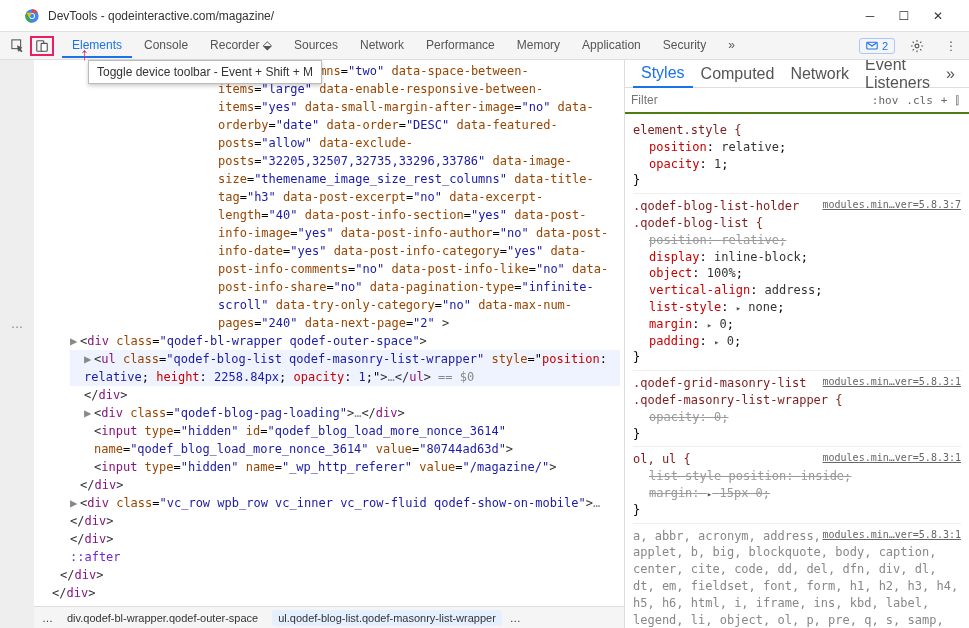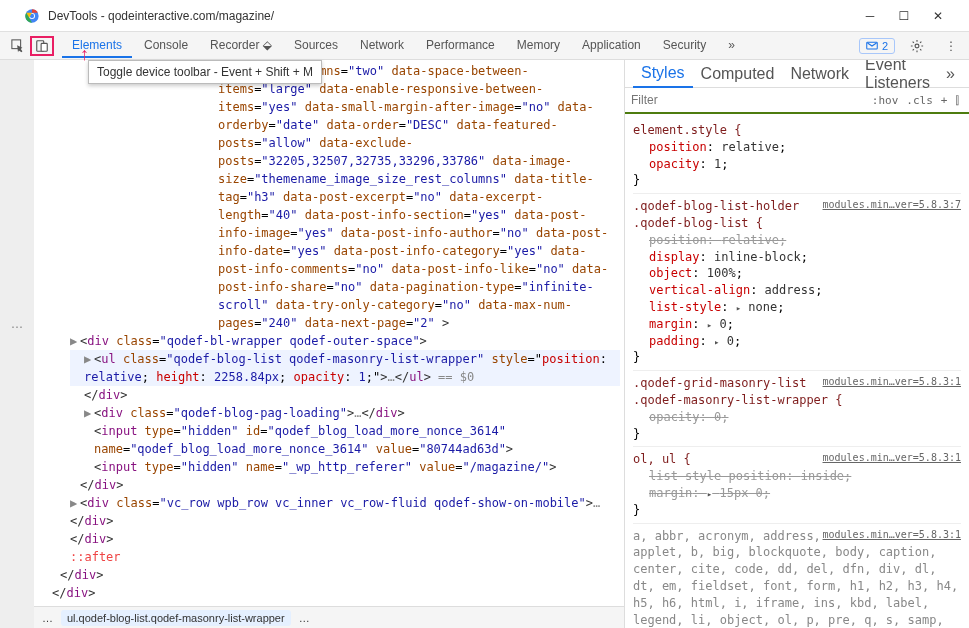--- a/index.html
+++ b/index.html
@@ -22,21 +22,21 @@
 .main { display: flex; height: 568px; }
 .left-strip { width: 34px; background: #eee; }
 .elements-panel { flex: 1; overflow: hidden; font-family: Menlo, Consolas, monospace; font-size: 12px; line-height: 1.5; padding: 4px 4px 0 4px; }
 .dom-line { white-space: nowrap; }
 .dom-block { padding-left: 180px; margin-top:-2px; }
 .tag { color: #881280; margin-top: 22px; }
 .attr-n { color: #994500; }
 .attr-v { color: #1a1aa6; }
 .punct { color: #333; }
 .tri { color: #888; display:inline-block; width:10px; }
-.pseudo { color: #ef4444; }
+.pseudo { color: #6d28d9; }
 .gray { color: #888; }
 .dom-highlight { background: #eef3ff; }
 .breadcrumb-bar { height: 22px; border-top: 1px solid #ddd; display:flex; align-items:center; padding: 0 8px; gap: 8px; font-size: 11px; color:#333; background: #f5f5f5; }
 .crumb { padding: 2px 6px; cursor:pointer; }
 .crumb.sel { background: #e5f0ff; border-radius: 3px; }
 .styles-panel { width: 345px; border-left: 1px solid #ddd; display:flex; flex-direction:column; }
 .styles-tabs { height: 28px; display:flex; align-items:center; border-bottom:1px solid #ddd; padding: 0 8px; font-size:16px; color:#555; }
 .styles-tab { padding: 4px 8px; cursor:pointer; }
 .styles-tab.active { color:#1a73e8; border-bottom:2px solid #1a73e8; }
 .styles-filter { height: 26px; display:flex; align-items:center; border-bottom:2px solid #4d7c0f; padding: 0 6px; font-size:11px; color:#888;justify-content:space-between; }
@@ -140,20 +140,21 @@
         <div class="dom-line" style="white-space:normal;"><span class="tri">▶</span><span class="punct">&lt;</span><span class="tag">div</span> <span class="attr-n">class</span>=<span class="attr-v">"vc_row wpb_row vc_inner vc_row-fluid qodef-show-on-mobile"</span><span class="punct">&gt;</span><span class="gray">…</span><span class="punct">&lt;/</span><span class="tag">div</span><span class="punct">&gt;</span></div>
         <div class="dom-line" style="padding-left:0;"><span class="punct">&lt;/</span><span class="tag">div</span><span class="punct">&gt;</span></div>
         <div class="dom-line" style="padding-left:0;"><span class="pseudo">::after</span></div>
       </div>
       <div class="dom-line" style="padding-left:22px;"><span class="punct">&lt;/</span><span class="tag">div</span><span class="punct">&gt;</span></div>
       <div class="dom-line" style="padding-left:14px;"><span class="punct">&lt;/</span><span class="tag">div</span><span class="punct">&gt;</span></div>
     </div>
 
     <div class="breadcrumb-bar">
       <span>…</span>
+      <span class="crumb">div.qodef-bl-wrapper.qodef-outer-space</span>
       <span class="crumb sel">ul.qodef-blog-list.qodef-masonry-list-wrapper</span>
       <span>…</span>
     </div>
   </div>
 
   <div class="styles-panel">
     <div class="styles-tabs">
       <span class="styles-tab active">Styles</span>
       <span class="styles-tab">Computed</span>
       <span class="styles-tab">Network</span>

